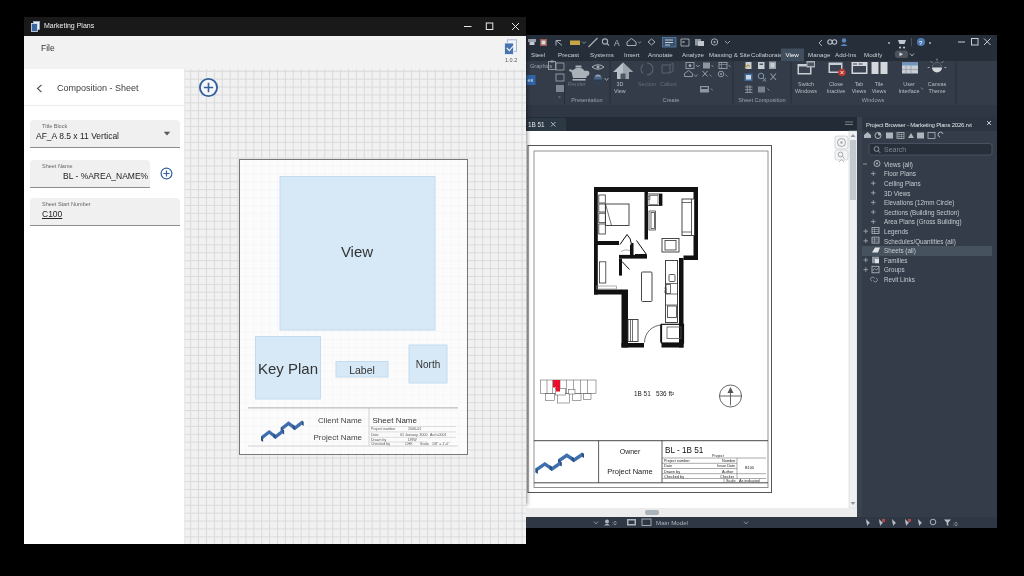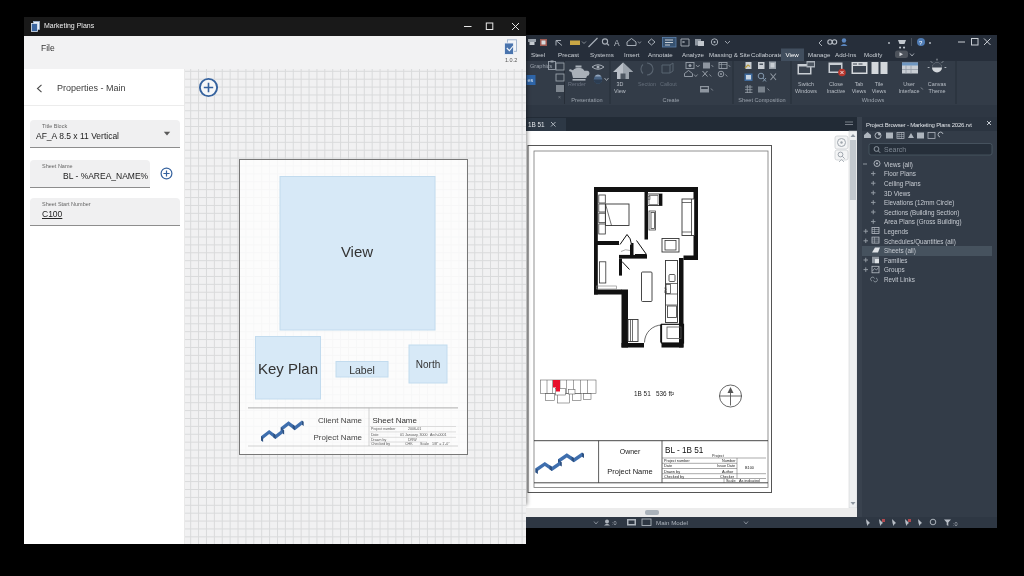--- a/index.html
+++ b/index.html
@@ -547,21 +547,21 @@
   <div class="abs" style="left:160px;top:52px;width:342px;height:475px;background-color:#f1f1f2;
      background-image:linear-gradient(#d9dadb 1px, transparent 1px),linear-gradient(90deg,#d9dadb 1px, transparent 1px);
      background-size:7.9px 7.9px;background-position:6.2px 1.8px;"></div>
 
   <div class="abs" style="left:0;top:52px;width:160px;height:475px;background:#fff;border-right:1px solid #e9e9e9;"></div>
 
   <svg class="abs" style="left:12px;top:67px" width="8" height="9" viewBox="0 0 8 9">
     <path d="M5.5,0.8 L1.5,4.5 L5.5,8.2" stroke="#4a4a4a" stroke-width="1.1" fill="none"></path>
   </svg>
 
-  <div class="abs" style="left:33px;top:66px;font-size:9px;color:#3d3d3d;">Properties - Main</div>
+  <div class="abs" style="left:33px;top:66px;font-size:9px;color:#3d3d3d;">Composition - Sheet</div>
 
   <div class="abs" style="left:0;top:88px;width:160px;height:1px;background:#ececec;"></div>
 
   <div class="abs" style="left:6px;top:103px;width:150px;height:27px;background:#f0f0f1;border-bottom:1px solid #8d8d8d;border-radius:4px 4px 0 0;"></div>
   <div class="abs" style="left:18px;top:106px;font-size:5.5px;color:#666;">Title Block</div>
   <div class="abs" style="left:12px;top:114px;font-size:8.5px;color:#222;">AF_A 8.5 x 11 Vertical</div>
 
   <svg class="abs" style="left:139px;top:114px" width="8" height="5" viewBox="0 0 8 5">
       <path d="M0.8,0.8 L4,4.4 L7.2,0.8 z" fill="#5a5a5a"></path>
     </svg>

